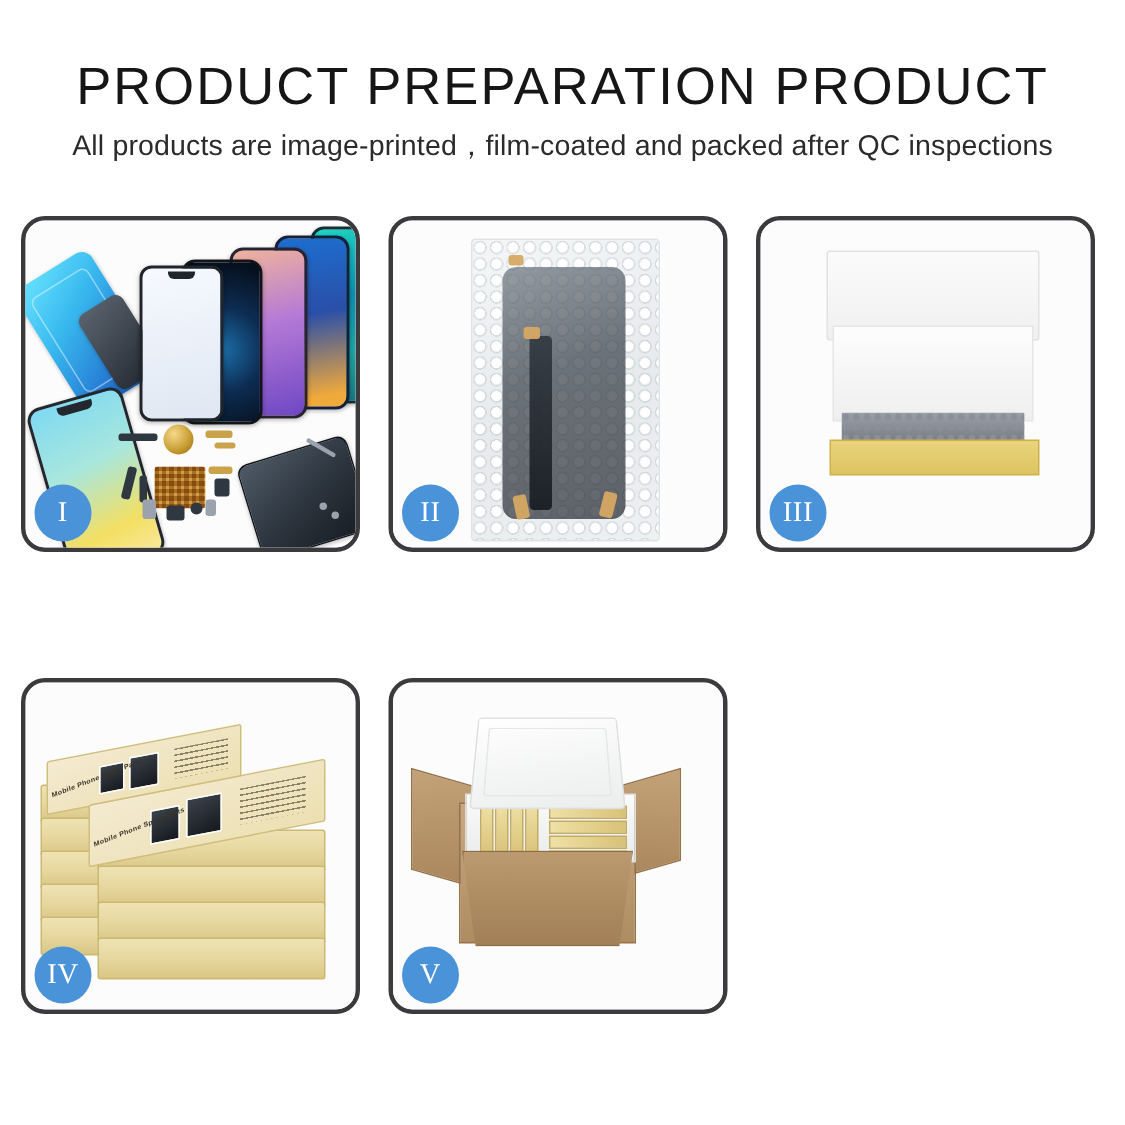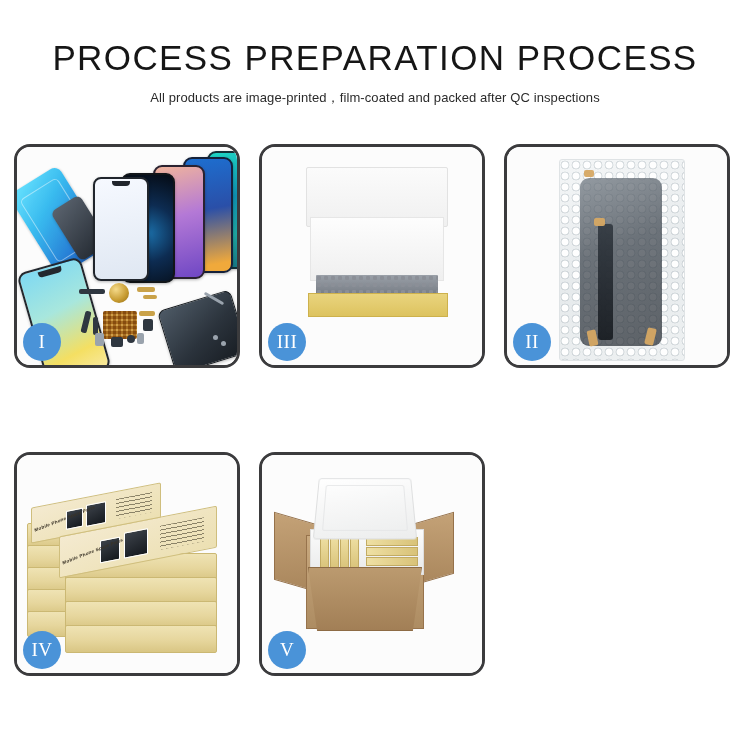--- a/index.html
+++ b/index.html
@@ -30,21 +30,21 @@
     font-size: 35px;
     font-weight: 400;
     letter-spacing: 1.4px;
     color: #161616;
     line-height: 40px;
     margin: 0;
     white-space: nowrap;
   }
   .page-subtitle {
     font-family: "Liberation Sans", sans-serif;
-    font-size: 13px;
+    font-size: 19px;
     font-weight: 400;
     color: #2b2b2b;
     line-height: 20px;
     margin: 10px 0 0 0;
     letter-spacing: 0.1px;
     white-space: nowrap;
   }
 
   
   .grid {
@@ -372,21 +372,21 @@
   }
   .vi-tape{
     position:absolute;
     background: linear-gradient(180deg,#a47f55,#8b6941);
   }
 </style>
 </head>
 <body>
 
 <div class="header">
-  <h1 class="page-title">PROCESS PREPARATION PROCESS</h1>
+  <h1 class="page-title">PRODUCT PREPARATION PRODUCT</h1>
   <p class="page-subtitle">All products are image-printed，film-coated and packed after QC inspections</p>
 </div>
 
 <div class="grid">
 
   <div class="panel">
     <div class="panel-stage">
       <div class="p1-wrap">
         <div class="phone ph-blue-sheet"></div>
         <div class="phone ph-dark-small"></div>
@@ -415,47 +415,47 @@
         <div class="part silver" style="left:186px; top:150px; width:22px; height:3px; transform:rotate(30deg);"></div>
         <div class="part silver" style="left:196px; top:188px; width:5px; height:5px; border-radius:50%;"></div>
         <div class="part silver" style="left:204px; top:194px; width:5px; height:5px; border-radius:50%;"></div>
       </div>
     </div>
     <div class="badge">I</div>
   </div>
 
   <div class="panel">
     <div class="panel-stage">
-      <div class="box3-outer">
-        <div class="box3-lid"></div>
-        <div class="box3-foam"></div>
-        <div class="box3-yellow"></div>
-        <div class="box3-grey"></div>
-        <div class="box3-front"></div>
-      </div>
-    </div>
-    <div class="badge">III</div>
-  </div>
-
-  <div class="panel">
-    <div class="panel-stage">
       <div class="bubble-pack">
         <div class="screen-inside"></div>
         <div class="flex-strip"></div>
         <div class="tape" style="left:24px; top:10px; width:10px; height:7px;"></div>
         <div class="tape" style="left:34px; top:58px; width:11px; height:8px;"></div>
         <div class="tape" style="left:28px; top:170px; width:9px; height:16px; transform:rotate(-12deg);"></div>
         <div class="tape" style="left:86px; top:168px; width:9px; height:17px; transform:rotate(14deg);"></div>
       </div>
     </div>
     <div class="badge">II</div>
   </div>
 
   <div class="panel">
     <div class="panel-stage">
+      <div class="box3-outer">
+        <div class="box3-lid"></div>
+        <div class="box3-foam"></div>
+        <div class="box3-yellow"></div>
+        <div class="box3-grey"></div>
+        <div class="box3-front"></div>
+      </div>
+    </div>
+    <div class="badge">III</div>
+  </div>
+
+  <div class="panel">
+    <div class="panel-stage">
       <div class="stack">
 
         <div class="kbox" style="left:0px;  top:54px;  width:124px; height:24px;"></div>
         <div class="kbox" style="left:0px;  top:76px;  width:124px; height:24px;"></div>
         <div class="kbox" style="left:0px;  top:98px;  width:124px; height:24px;"></div>
         <div class="kbox" style="left:0px;  top:120px; width:124px; height:24px;"></div>
         <div class="kbox" style="left:0px;  top:142px; width:124px; height:24px;"></div>
 
         <div class="kbox-top" style="left:4px; top:26px; width:128px; height:34px; transform: skewY(-11deg);">
           <div class="label-swatch" style="left:34px; top:9px; width:15px; height:17px;"></div>

